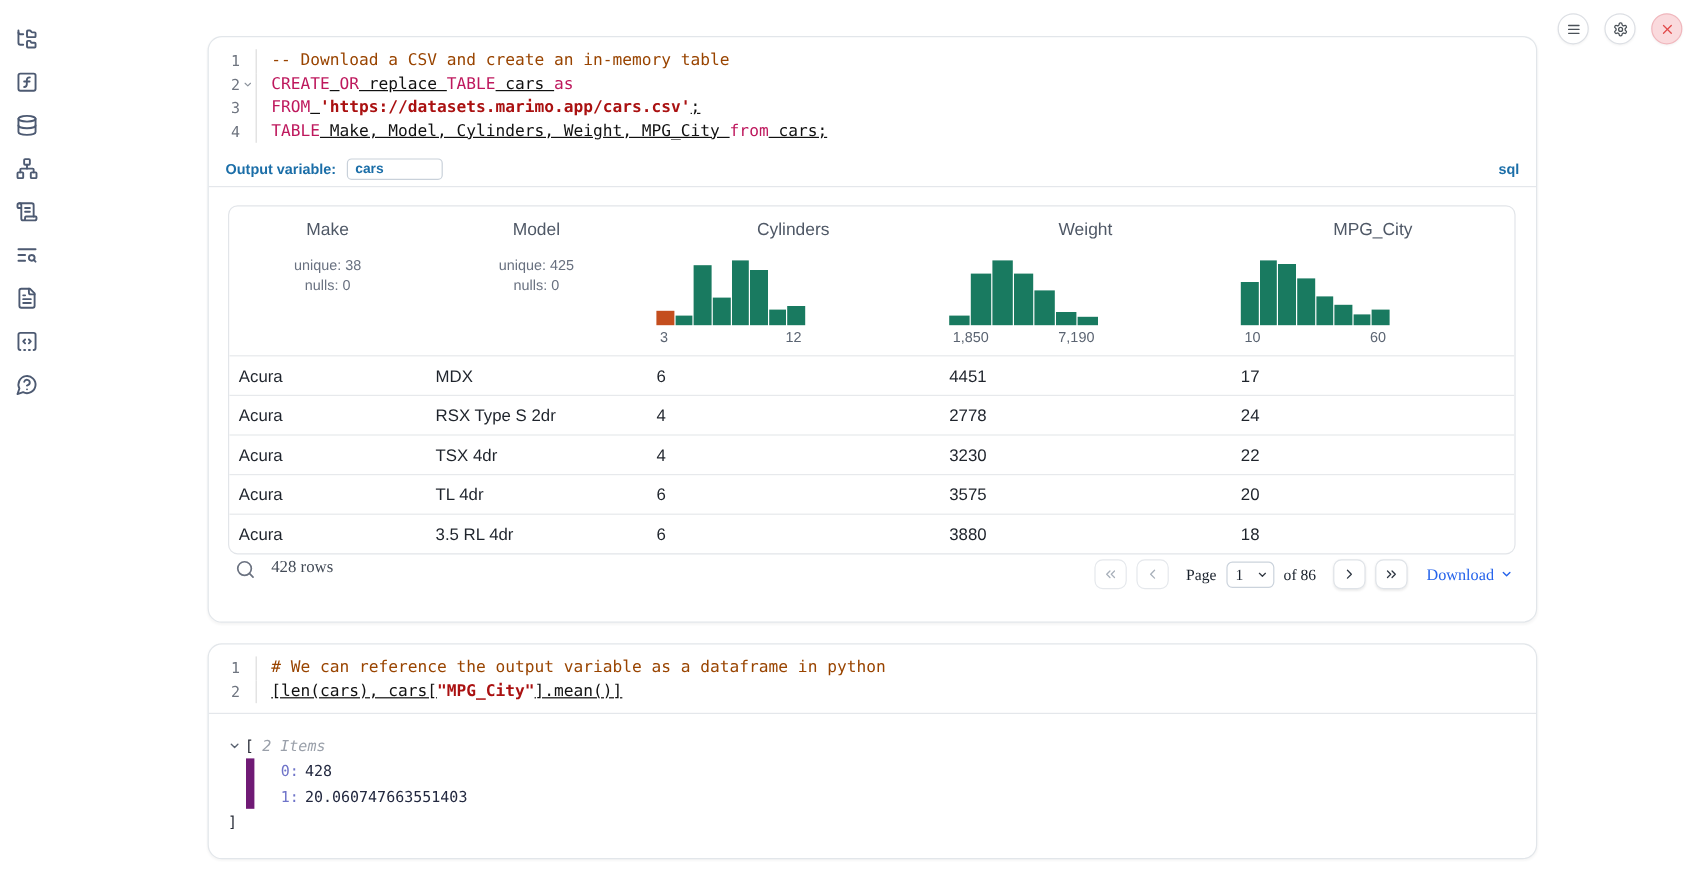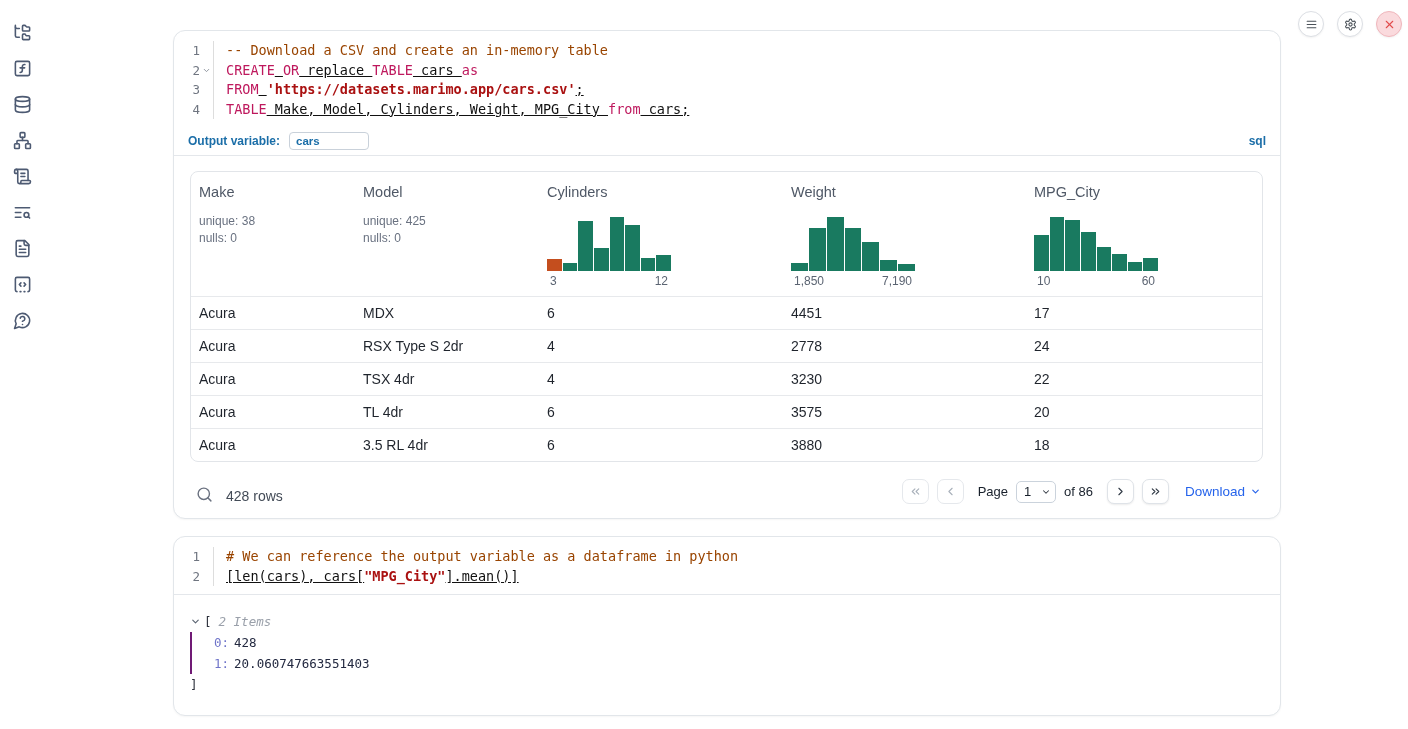--- a/index.html
+++ b/index.html
@@ -48,38 +48,38 @@
   .outvar-label { font-size:12px; font-weight:bold; color:#1b6ea8;text-align:right; }
   .outvar-input { width:80px; height:18px; margin-left:9px; border:1px solid #c9d1da;
     border-radius:4px; font-size:11.5px; font-weight:bold; color:#1b6ea8;
     padding:0 6px; font-family:"Liberation Sans", sans-serif; outline:none; }
   .lang-badge { margin-left:auto; font-size:12px; font-weight:bold; color:#1b6ea8; cursor:pointer; }
 
   
   .output-section { padding:15px 17px 14px 16px; }
   .table-box { border:1px solid #e2e5e9; border-radius:8px; overflow:hidden; }
   .tbl-header { display:grid; grid-template-columns:164px 184px 244px 243px 1fr;
-    height:124px; }
+    height:124px;text-align:center; }
   .th-cell { padding:12px 8px 8px 8px; display:flex; flex-direction:column; }
   .th-title { font-size:14.5px; color:#4f5866; }
   .th-stats { margin-top:13px; font-size:12px; color:#697180; line-height:16.5px; }
   .hist { margin-top:auto; width:124px; }
   .hist-bars { display:flex; align-items:flex-end; gap:1px; height:54px; }
   .hist-bar { flex:1; background:#197a60; cursor:pointer; }
   .hist-bar.orange { background:#c44e1e; }
   .hist-labels { display:flex; justify-content:space-between; padding:0 3px;
     font-size:12px; color:#5b6472; margin-top:3px; }
   .tbl-row { display:grid; grid-template-columns:164px 184px 244px 243px 1fr;
     height:33px; border-top:1px solid #e7e9ec; align-items:center;
     font-size:14px; color:#1f242c; cursor:pointer; }
   .tbl-row > div { padding-left:8px; }
 
   
-  .tbl-footer { margin-top:4px; height:38px; display:flex; align-items:flex-end;
-    padding:0 2px 0 6px; }
+  .tbl-footer { margin-top:4px; height:38px; display:flex; align-items:flex-start;
+    padding:0 2px 0 6px;font-family:Liberation Serif, serif; }
   .search-btn { color:#6b7280; width:18px; height:18px; cursor:pointer; }
   .search-btn svg { width:17px; height:17px; }
   .rowcount { margin-left:12px; font-size:14px; color:#434b57; }
   .pager { margin-left:auto; display:flex; align-items:center; gap:8px; }
   .pg-btn { width:27px; height:25px; border-radius:7px; border:1px solid #dfe3e8;
     background:#fff; box-shadow:0 1px 2px rgba(0,0,0,.08); display:flex;
     align-items:center; justify-content:center; color:#2f3844; cursor:pointer; }
   .pg-btn svg { width:13px; height:13px; }
   .pg-btn.disabled { color:#a8b0ba; border-color:#e5e8ec; box-shadow:none; }
   .pg-label { font-size:13px; color:#18202b; margin-left:6px; }
@@ -93,21 +93,21 @@
   .download svg { width:11px; height:11px; }
 
   
   .py-output { padding:16px 16px 20px 16px; font-family:"DejaVu Sans Mono", monospace;
     font-size:12.5px; line-height:21px; color:#2b2f3a; }
   .tree-head { display:flex; align-items:center; }
   .tree-chevron { width:11px; height:11px; color:#5b6472; margin-right:3px; cursor:pointer; }
   .tree-chevron svg { width:11px; height:11px; display:block; }
   .tree-bracket { color:#2b2f3a; }
   .tree-items-label { color:#9aa0aa; font-style:italic; margin-left:7px; }
-  .tree-entries { border-left:2px solid #701a75; padding-left:22px; }
+  .tree-entries { margin-left:15px; border-left:7px solid #701a75; padding-left:22px; }
   .tree-key { color:#6f74c9; }
   .tree-val { color:#232940; margin-left:5px; }
 </style>
 </head>
 <body>
 
 <nav class="sidebar" id="sidebar">
     <div class="sb-icon">
       <svg viewBox="0 0 24 24" fill="none" stroke="currentColor" stroke-width="2" stroke-linecap="round" stroke-linejoin="round">
         <path d="M20 10a1 1 0 0 0 1-1V6a1 1 0 0 0-1-1h-2.5a1 1 0 0 1-.8-.4l-.9-1.2A1 1 0 0 0 15 3h-2a1 1 0 0 0-1 1v5a1 1 0 0 0 1 1Z"></path>

